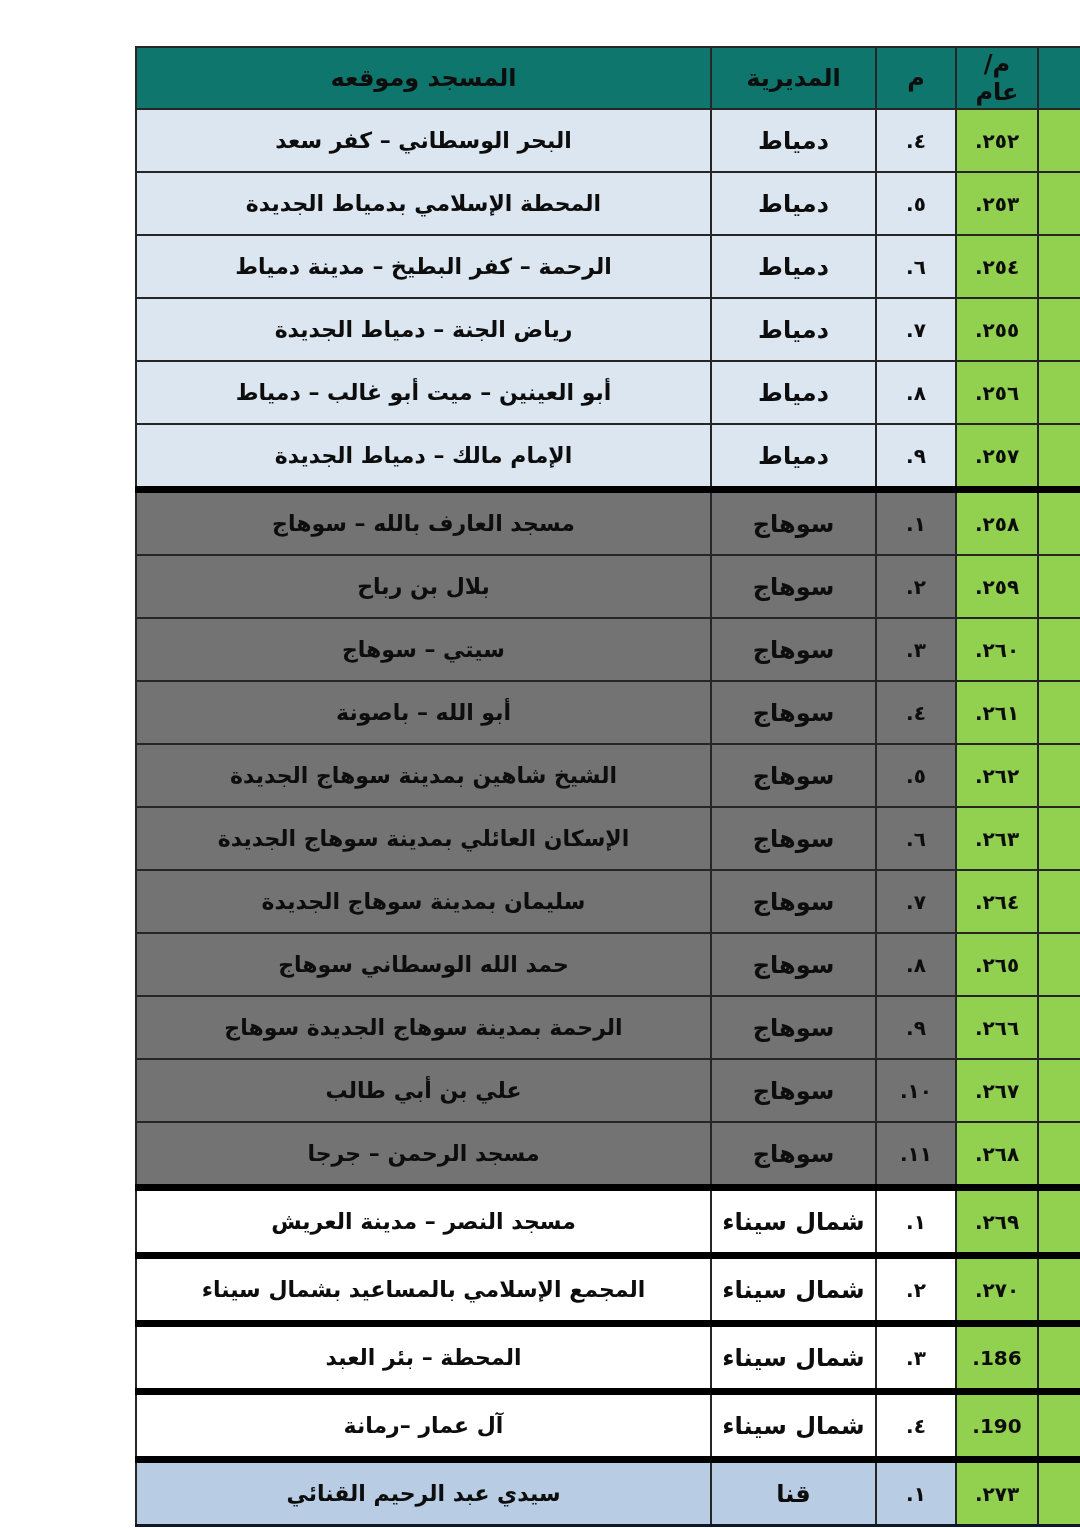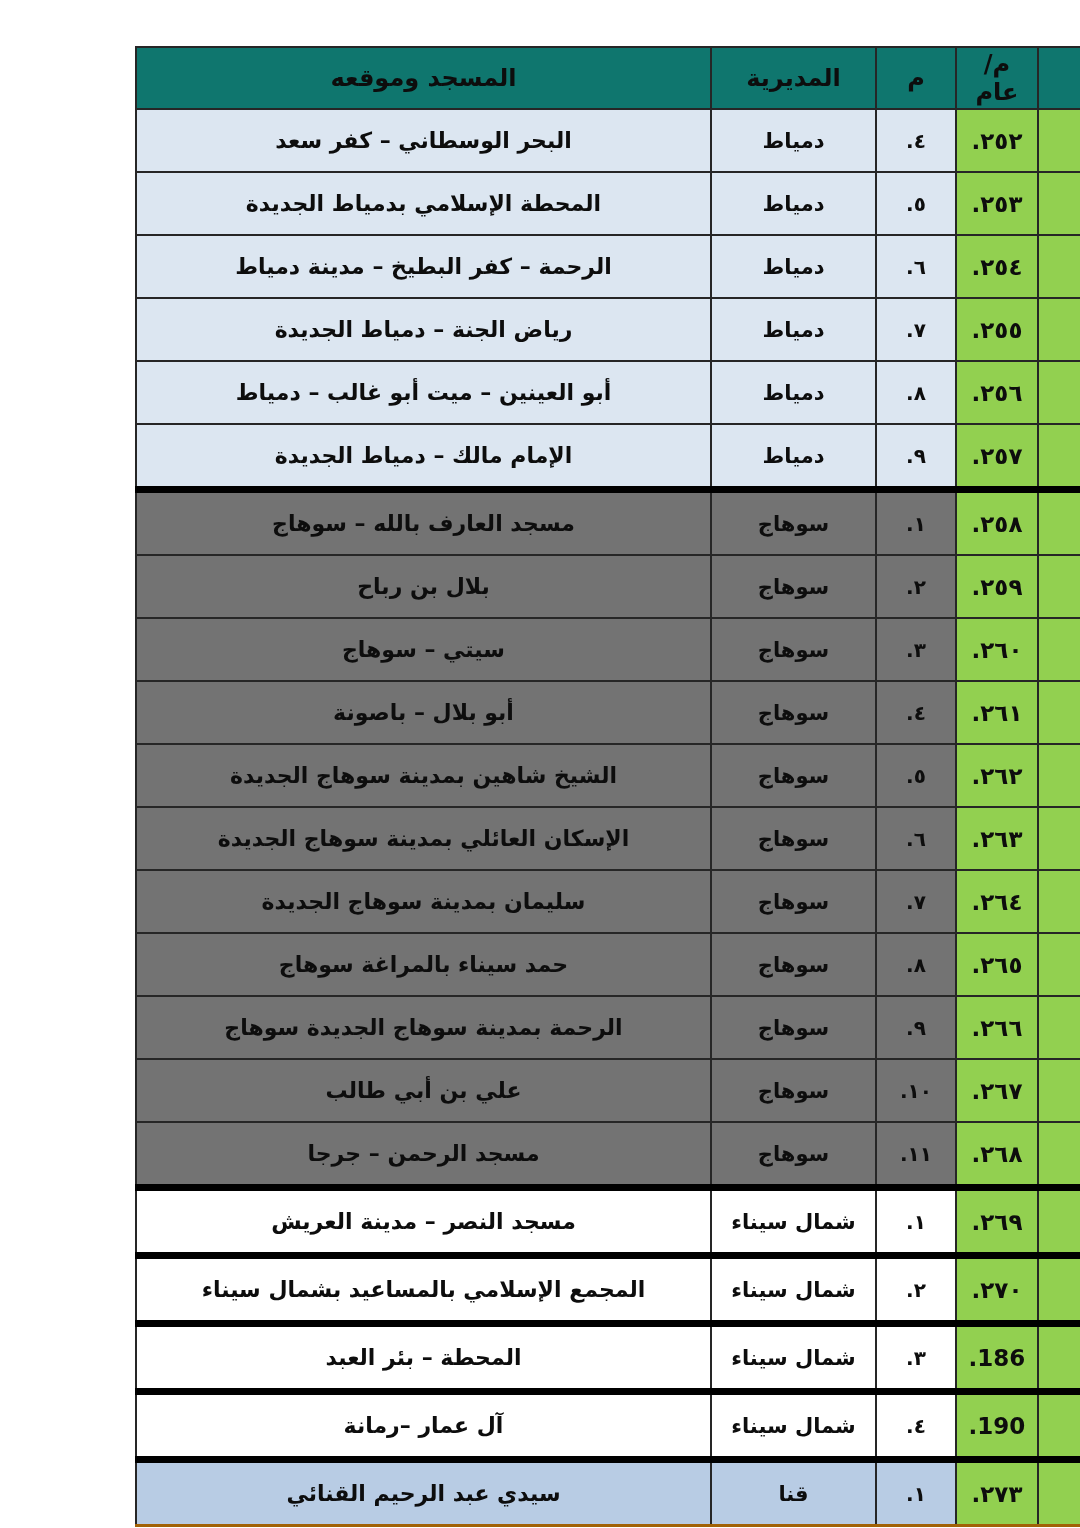--- a/index.html
+++ b/index.html
@@ -27,32 +27,32 @@
     overflow:hidden;
   }
   .tbl th{
     height:51px;
     background:#0f766e;
     font-size:24px;
     font-weight:bold;
   }
   .tbl td{height:57px;font-weight:bold;}
   .c-mosque{font-size:22px;line-height:1.25;}
-  .c-dir{font-size:21px;margin-left:23px;}
+  .c-dir{font-size:24px;margin-left:23px;}
   .c-num{font-size:20px;}
-  .c-serial{font-size:23px;background:#92d050;}
+  .c-serial{font-size:20px;background:#92d050;}
   .sliver{background:#92d050;padding:0;}
   tr.sec-d td{background:#dce6f1;}
   tr.sec-s td{background:#737373;}
   tr.sec-n td{background:#ffffff;}
   tr.sec-q td{background:#b8cce4;}
   tr.sec-d td.c-serial, tr.sec-s td.c-serial, tr.sec-n td.c-serial, tr.sec-q td.c-serial{background:#92d050;}
   tr.sec-d td.sliver, tr.sec-s td.sliver, tr.sec-n td.sliver, tr.sec-q td.sliver{background:#92d050;}
   tr.sep td{border-top:7px solid #000000;}
-  tr.last td{border-bottom:3px solid #a16207;}
+  tr.last td{border-bottom:3px solid #0f172a;}
 </style>
 </head>
 <body>
 
 <table class="tbl">
   <colgroup>
     <col style="width:88px">
     <col style="width:82px">
     <col style="width:80px">
     <col style="width:165px">
@@ -129,21 +129,21 @@
       <td class="c-serial">٢٦٠.</td>
       <td class="c-num">٣.</td>
       <td class="c-dir">سوهاج</td>
       <td class="c-mosque">سيتي – سوهاج</td>
     </tr>
     <tr class="sec-s">
       <td class="sliver"></td>
       <td class="c-serial">٢٦١.</td>
       <td class="c-num">٤.</td>
       <td class="c-dir">سوهاج</td>
-      <td class="c-mosque">أبو بلال – باصونة</td>
+      <td class="c-mosque">أبو الله – باصونة</td>
     </tr>
     <tr class="sec-s">
       <td class="sliver"></td>
       <td class="c-serial">٢٦٢.</td>
       <td class="c-num">٥.</td>
       <td class="c-dir">سوهاج</td>
       <td class="c-mosque">الشيخ شاهين بمدينة سوهاج الجديدة</td>
     </tr>
     <tr class="sec-s">
       <td class="sliver"></td>
@@ -157,21 +157,21 @@
       <td class="c-serial">٢٦٤.</td>
       <td class="c-num">٧.</td>
       <td class="c-dir">سوهاج</td>
       <td class="c-mosque">سليمان بمدينة سوهاج الجديدة</td>
     </tr>
     <tr class="sec-s">
       <td class="sliver"></td>
       <td class="c-serial">٢٦٥.</td>
       <td class="c-num">٨.</td>
       <td class="c-dir">سوهاج</td>
-      <td class="c-mosque">حمد سيناء بالمراغة سوهاج</td>
+      <td class="c-mosque">حمد الله الوسطاني سوهاج</td>
     </tr>
     <tr class="sec-s">
       <td class="sliver"></td>
       <td class="c-serial">٢٦٦.</td>
       <td class="c-num">٩.</td>
       <td class="c-dir">سوهاج</td>
       <td class="c-mosque">الرحمة بمدينة سوهاج الجديدة سوهاج</td>
     </tr>
     <tr class="sec-s">
       <td class="sliver"></td>

